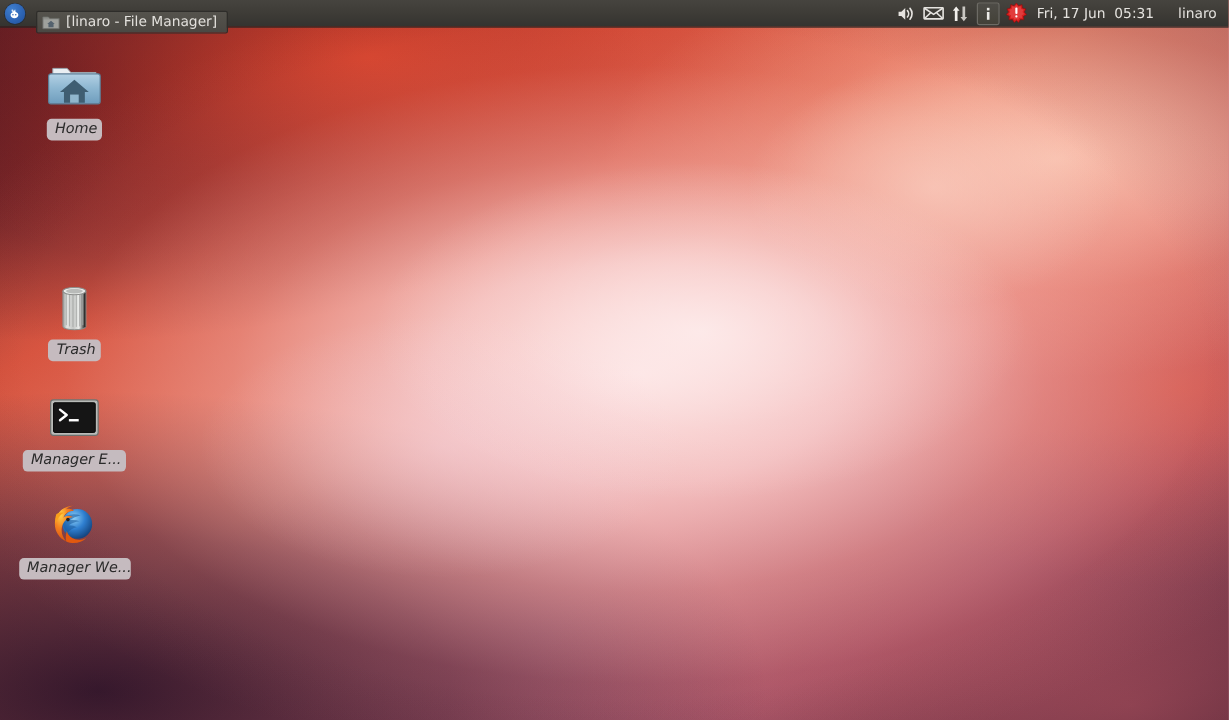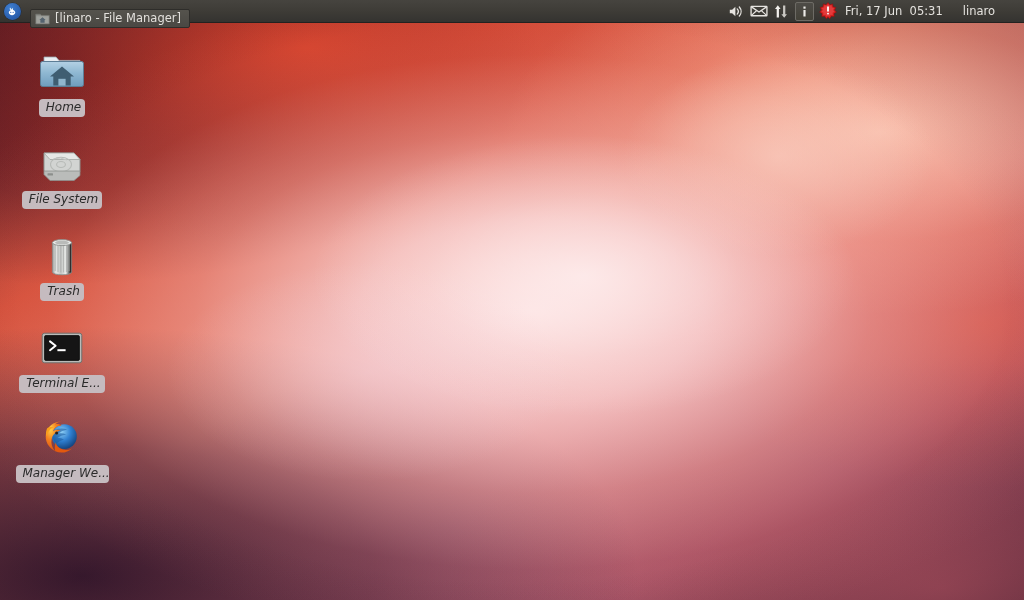--- a/index.html
+++ b/index.html
@@ -57,21 +57,21 @@
     background: linear-gradient(180deg, #46443f 0%, #3d3b36 55%, #343330 100%);
     border-bottom: 1px solid #232220;
     display: flex;
     align-items: center;
     font-size: 11.5px;
     color: #d8d6d1;
     z-index: 50;
     box-sizing: border-box;
   }
   #panel-left { display: flex; align-items: center; height: 100%; }
-  #panel-right { margin-left: auto; display: flex; align-items: center; height: 100%; padding-right: 25px; }
+  #panel-right { margin-left: auto; display: flex; align-items: center; height: 100%; padding-right: 6px; }
 
   .whisker-btn {
     width: 24px; height: 23px;
     display: flex; align-items: center; justify-content: center;
     cursor: pointer;
   }
   .whisker-circle {
     width: 17px; height: 17px;
     border-radius: 50%;
     background: radial-gradient(circle at 35% 28%, #3f7fd0 0%, #2d64b4 55%, #1f4f99 100%);
@@ -247,34 +247,20 @@
             <stop offset="100%" stop-color="#6f9dbd"></stop>
           </linearGradient>
         </defs>
         <path d="M23 15.5 L35 25.6 h-3.3 v9.0 H14.3 v-9.0 H11 Z" fill="#3f5e72"></path>
         <rect x="19.4" y="27.8" width="7.2" height="6.8" fill="#90b6cd"></rect>
       </svg>
     </div>
     <div class="icon-label">Home</div>
   </div>
 
-  <div class="desk-icon" style="left:12px; top:140px;">
-    <div class="icon-art">
-      <svg width="46" height="40" viewBox="0 0 46 40" aria-hidden="true">
-        <path d="M5 9 h30 l6 6.5 v12 l-6 5 H11 l-6 -6 Z" fill="#d2d4d2" stroke="#8e918e" stroke-width="1"></path>
-        <path d="M5 9 h30 l6 6.5 H11 Z" fill="#e6e8e6" stroke="#9a9d9a" stroke-width="0.7"></path>
-        <ellipse cx="22" cy="20.5" rx="10.5" ry="7.2" fill="none" stroke="#b7bab7" stroke-width="1.1"></ellipse>
-        <ellipse cx="22" cy="20.5" rx="4.4" ry="3.0" fill="none" stroke="#b7bab7" stroke-width="1.1"></ellipse>
-        <path d="M14.5 14.8 q7 -2.2 13.5 1.2" fill="none" stroke="#c2c5c2" stroke-width="1"></path>
-        <path d="M5 27 h36 v4.5 l-6 5 H11 l-6 -6 Z" fill="#babcba" stroke="#8e918e" stroke-width="0.8"></path>
-        <rect x="8.5" y="29.2" width="5.5" height="2.4" rx="0.6" fill="#8c8f8c"></rect>
-      </svg>
-    </div>
-    <div class="icon-label">File System</div>
-  </div>
 
   <div class="desk-icon" style="left:12px; top:232px;align-items:center;">
     <div class="icon-art">
       <svg width="40" height="44" viewBox="0 0 40 44" aria-hidden="true">
         <defs>
           <linearGradient id="binGrad" x1="0" y1="0" x2="1" y2="0">
             <stop offset="0%" stop-color="#9b9d9b"></stop>
             <stop offset="18%" stop-color="#e4e6e4"></stop>
             <stop offset="45%" stop-color="#c3c5c3"></stop>
             <stop offset="70%" stop-color="#eceeec"></stop>
@@ -300,21 +286,21 @@
 
   <div class="desk-icon" style="left:12px; top:324px;">
     <div class="icon-art">
       <svg width="42" height="34" viewBox="0 0 42 34" aria-hidden="true">
         <rect x="1.2" y="2.2" width="39.6" height="29.6" rx="2.4" fill="#b9bbb8" stroke="#6e706d" stroke-width="1"></rect>
         <rect x="3.6" y="4.6" width="34.8" height="24.8" rx="1.2" fill="#151515" stroke="#070707" stroke-width="0.8"></rect>
         <path d="M9.0 10.4 L14.6 14.8 L9.0 19.2" fill="none" stroke="#ffffff" stroke-width="2.0" stroke-linecap="round" stroke-linejoin="round"></path>
         <rect x="16.4" y="18.2" width="8.2" height="2.0" fill="#ffffff"></rect>
       </svg>
     </div>
-    <div class="icon-label">Terminal E...</div>
+    <div class="icon-label">Manager E...</div>
   </div>
 
   <div class="desk-icon" style="left:12px; top:414px;">
     <div class="icon-art">
       <svg width="40" height="40" viewBox="0 0 40 40" aria-hidden="true">
         <defs>
           <radialGradient id="globeG" cx="38%" cy="30%" r="72%">
             <stop offset="0%" stop-color="#8fd0f5"></stop>
             <stop offset="52%" stop-color="#2f7fd0"></stop>
             <stop offset="100%" stop-color="#14447e"></stop>

